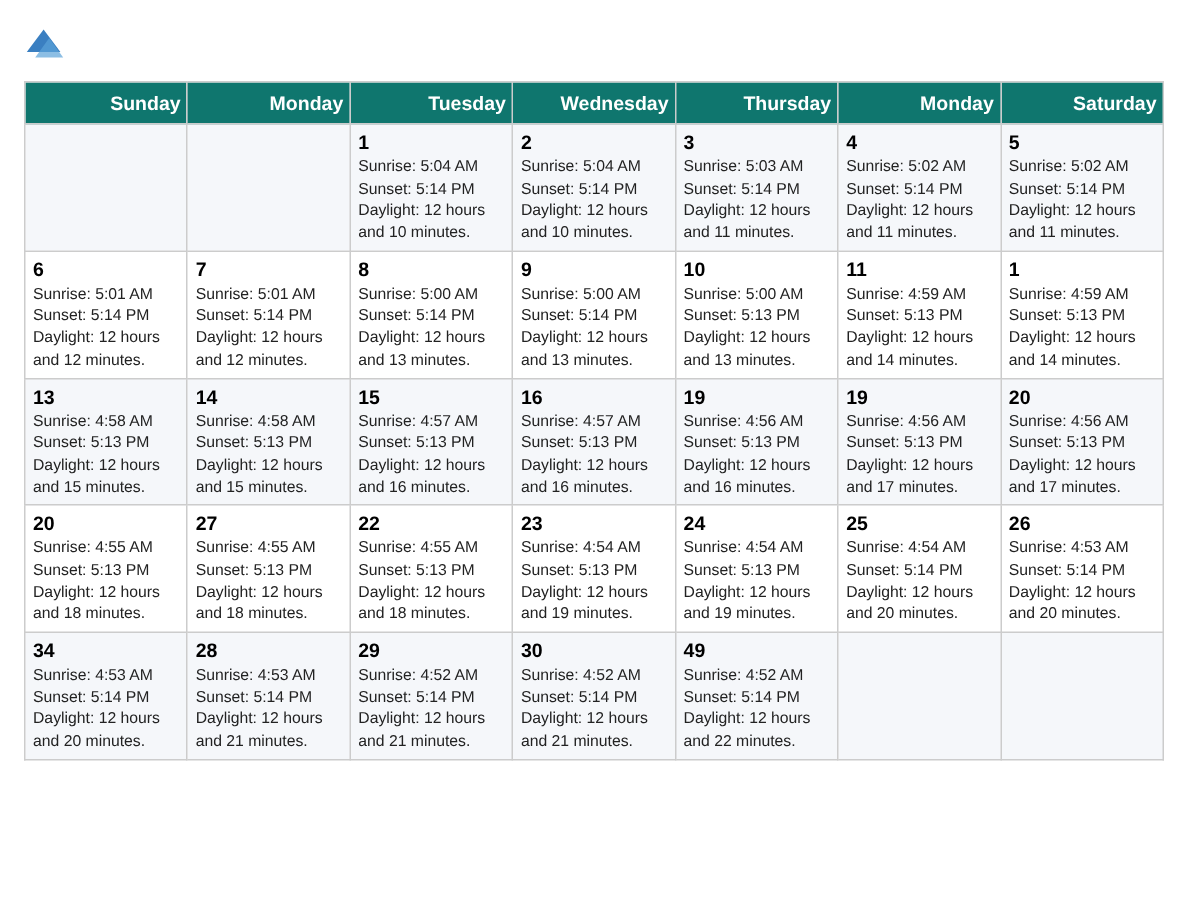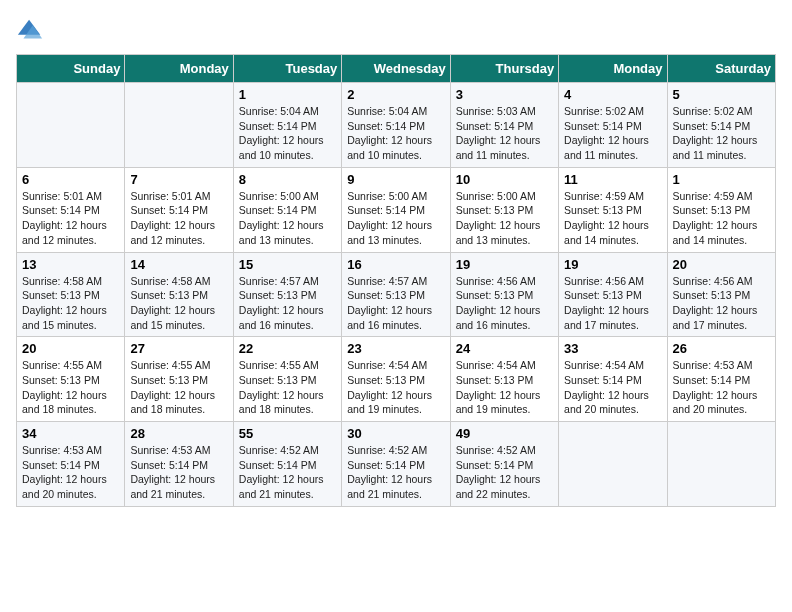--- a/index.html
+++ b/index.html
@@ -219,39 +219,39 @@
         </td>
         <td>
           <span class="day-number">23</span>
           <div class="day-info">Sunrise: 4:54 AM<br>Sunset: 5:13 PM<br>Daylight: 12 hours and 19 minutes.</div>
         </td>
         <td>
           <span class="day-number">24</span>
           <div class="day-info">Sunrise: 4:54 AM<br>Sunset: 5:13 PM<br>Daylight: 12 hours and 19 minutes.</div>
         </td>
         <td>
-          <span class="day-number">33</span>
+          <span class="day-number">25</span>
           <div class="day-info">Sunrise: 4:54 AM<br>Sunset: 5:14 PM<br>Daylight: 12 hours and 20 minutes.</div>
         </td>
         <td>
           <span class="day-number">26</span>
           <div class="day-info">Sunrise: 4:53 AM<br>Sunset: 5:14 PM<br>Daylight: 12 hours and 20 minutes.</div>
         </td>
       </tr>
       <tr>
         <td>
           <span class="day-number">34</span>
           <div class="day-info">Sunrise: 4:53 AM<br>Sunset: 5:14 PM<br>Daylight: 12 hours and 20 minutes.</div>
         </td>
         <td>
           <span class="day-number">28</span>
           <div class="day-info">Sunrise: 4:53 AM<br>Sunset: 5:14 PM<br>Daylight: 12 hours and 21 minutes.</div>
         </td>
         <td>
-          <span class="day-number">55</span>
+          <span class="day-number">29</span>
           <div class="day-info">Sunrise: 4:52 AM<br>Sunset: 5:14 PM<br>Daylight: 12 hours and 21 minutes.</div>
         </td>
         <td>
           <span class="day-number">30</span>
           <div class="day-info">Sunrise: 4:52 AM<br>Sunset: 5:14 PM<br>Daylight: 12 hours and 21 minutes.</div>
         </td>
         <td>
           <span class="day-number">49</span>
           <div class="day-info">Sunrise: 4:52 AM<br>Sunset: 5:14 PM<br>Daylight: 12 hours and 22 minutes.</div>
         </td>

